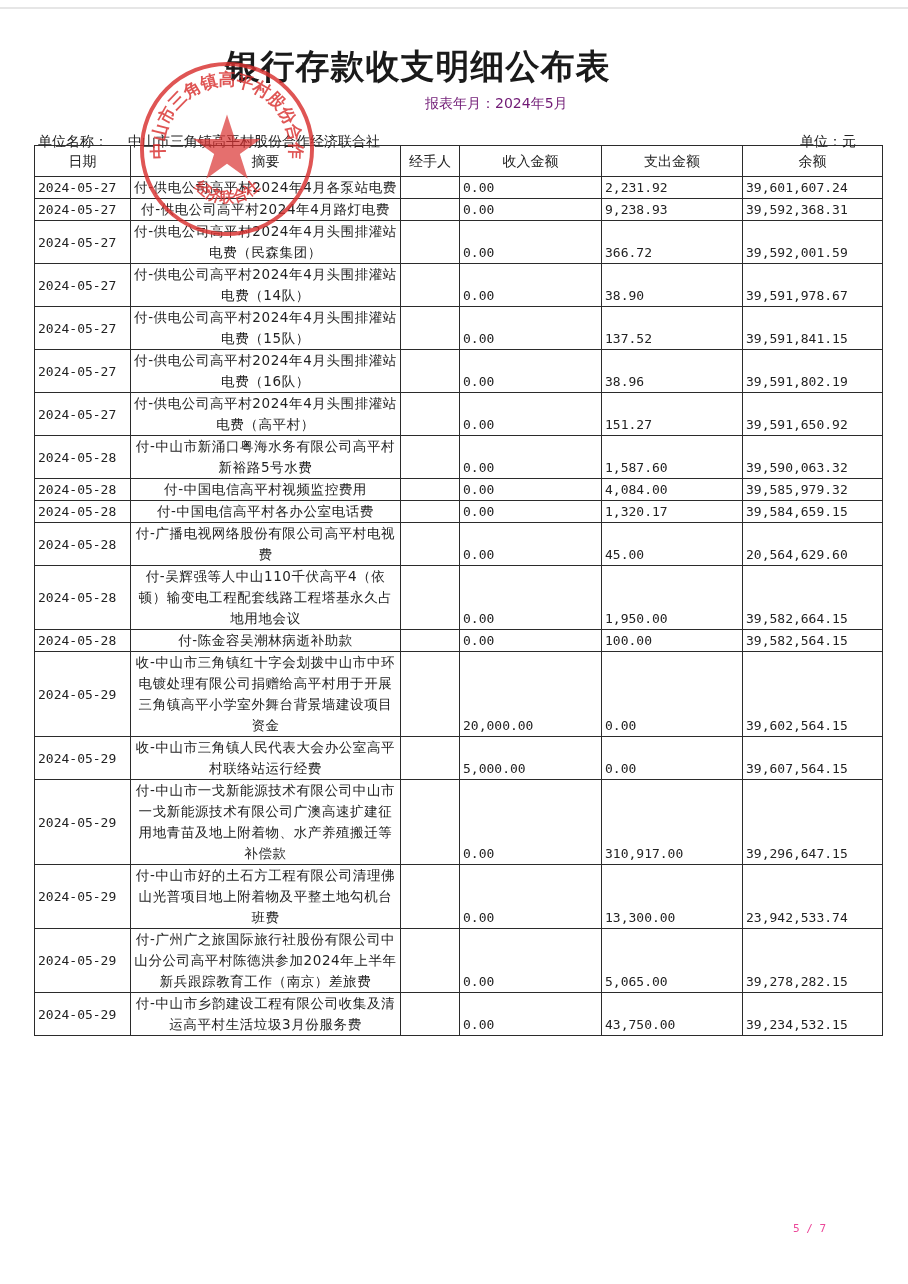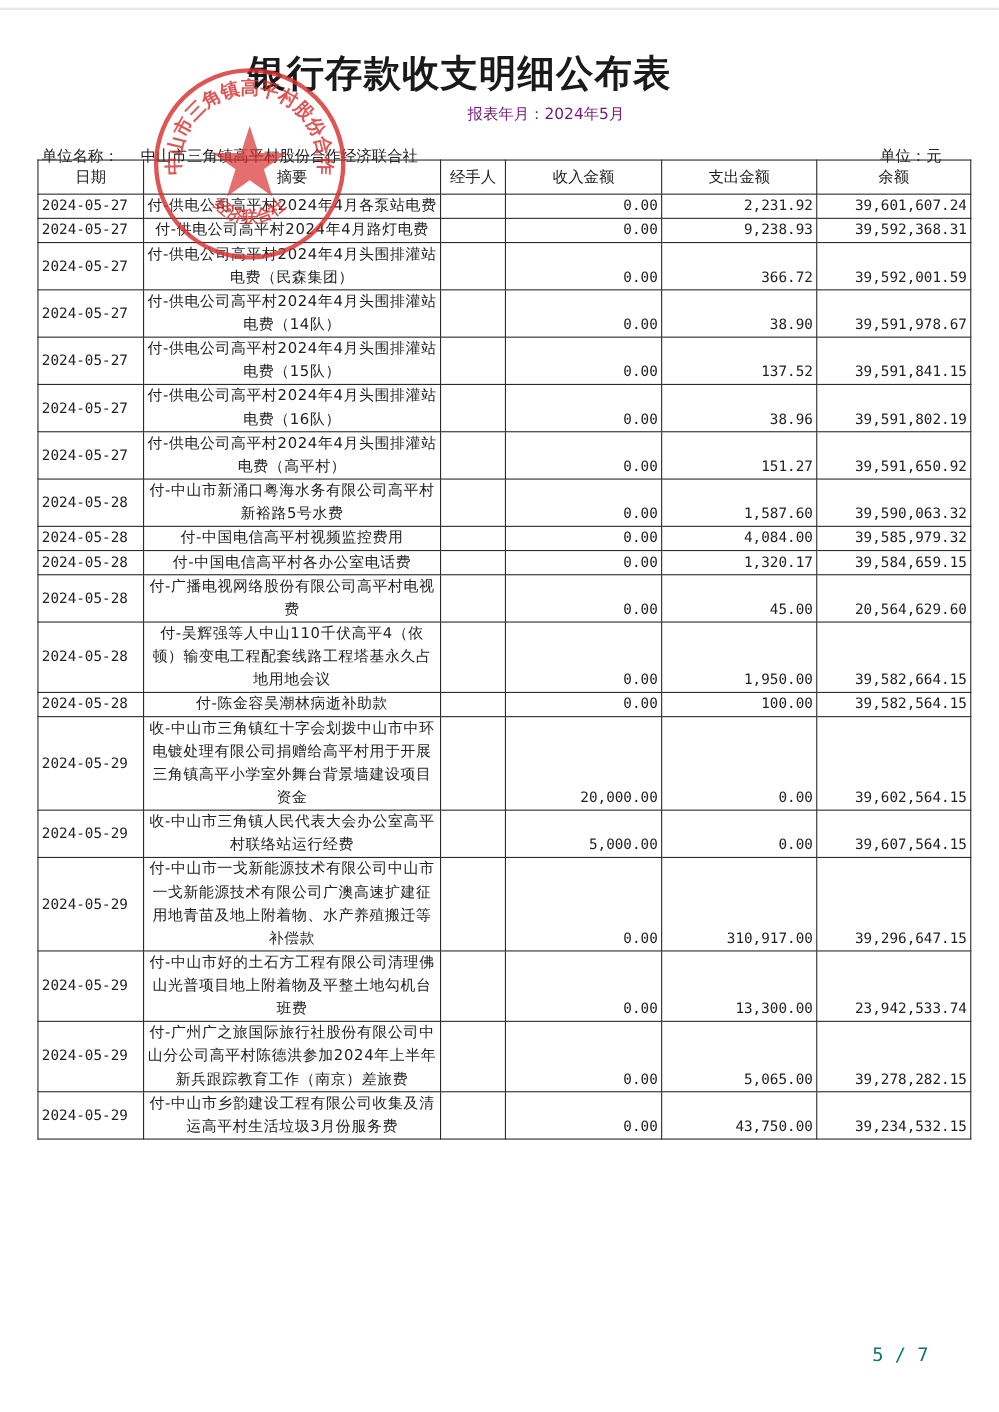--- a/index.html
+++ b/index.html
@@ -33,29 +33,29 @@
   table.ledger th, table.ledger td {
     border: 1.5px solid #2b2b2b; padding: 0 3px; line-height: 21px;
   }
   table.ledger th {
     height: 30px; font-weight: normal; font-size: 14px;
     font-family: "DejaVu Sans", "Liberation Sans", sans-serif; 
   }
   td.date { text-align: left; font-family: "DejaVu Sans Mono", "Liberation Mono", monospace; font-size: 13px; }
   td.desc { text-align: center; vertical-align: top; padding-top: 1px; padding-bottom: 1px;
             font-family: "DejaVu Sans", "Liberation Sans", sans-serif; font-size: 13.5px; letter-spacing: 0.6px; }
-  td.num { text-align: right; vertical-align: bottom; font-family: "DejaVu Sans Mono", "Liberation Mono", monospace; font-size: 13px; padding-right: 3px; }
+  td.num { text-align: left; vertical-align: bottom; font-family: "DejaVu Sans Mono", "Liberation Mono", monospace; font-size: 13px; padding-right: 3px; }
   td.handler { }
 
   .stamp {
     position: absolute; left: 138px; top: 60px; width: 178px; height: 178px;
     pointer-events: none; opacity: 0.82;
   }
   .page-num {
-    position: absolute; left: 793px; top: 1222px; font-size: 17px; color: #0f766e;
+    position: absolute; left: 793px; top: 1222px; font-size: 11px; color: #ec4899;
     font-family: "DejaVu Sans Mono", "Liberation Mono", monospace;
   }
 </style>
 </head>
 <body>
 
 <div class="top-rule"></div>
 
 <div class="title">银行存款收支明细公布表</div>
 

